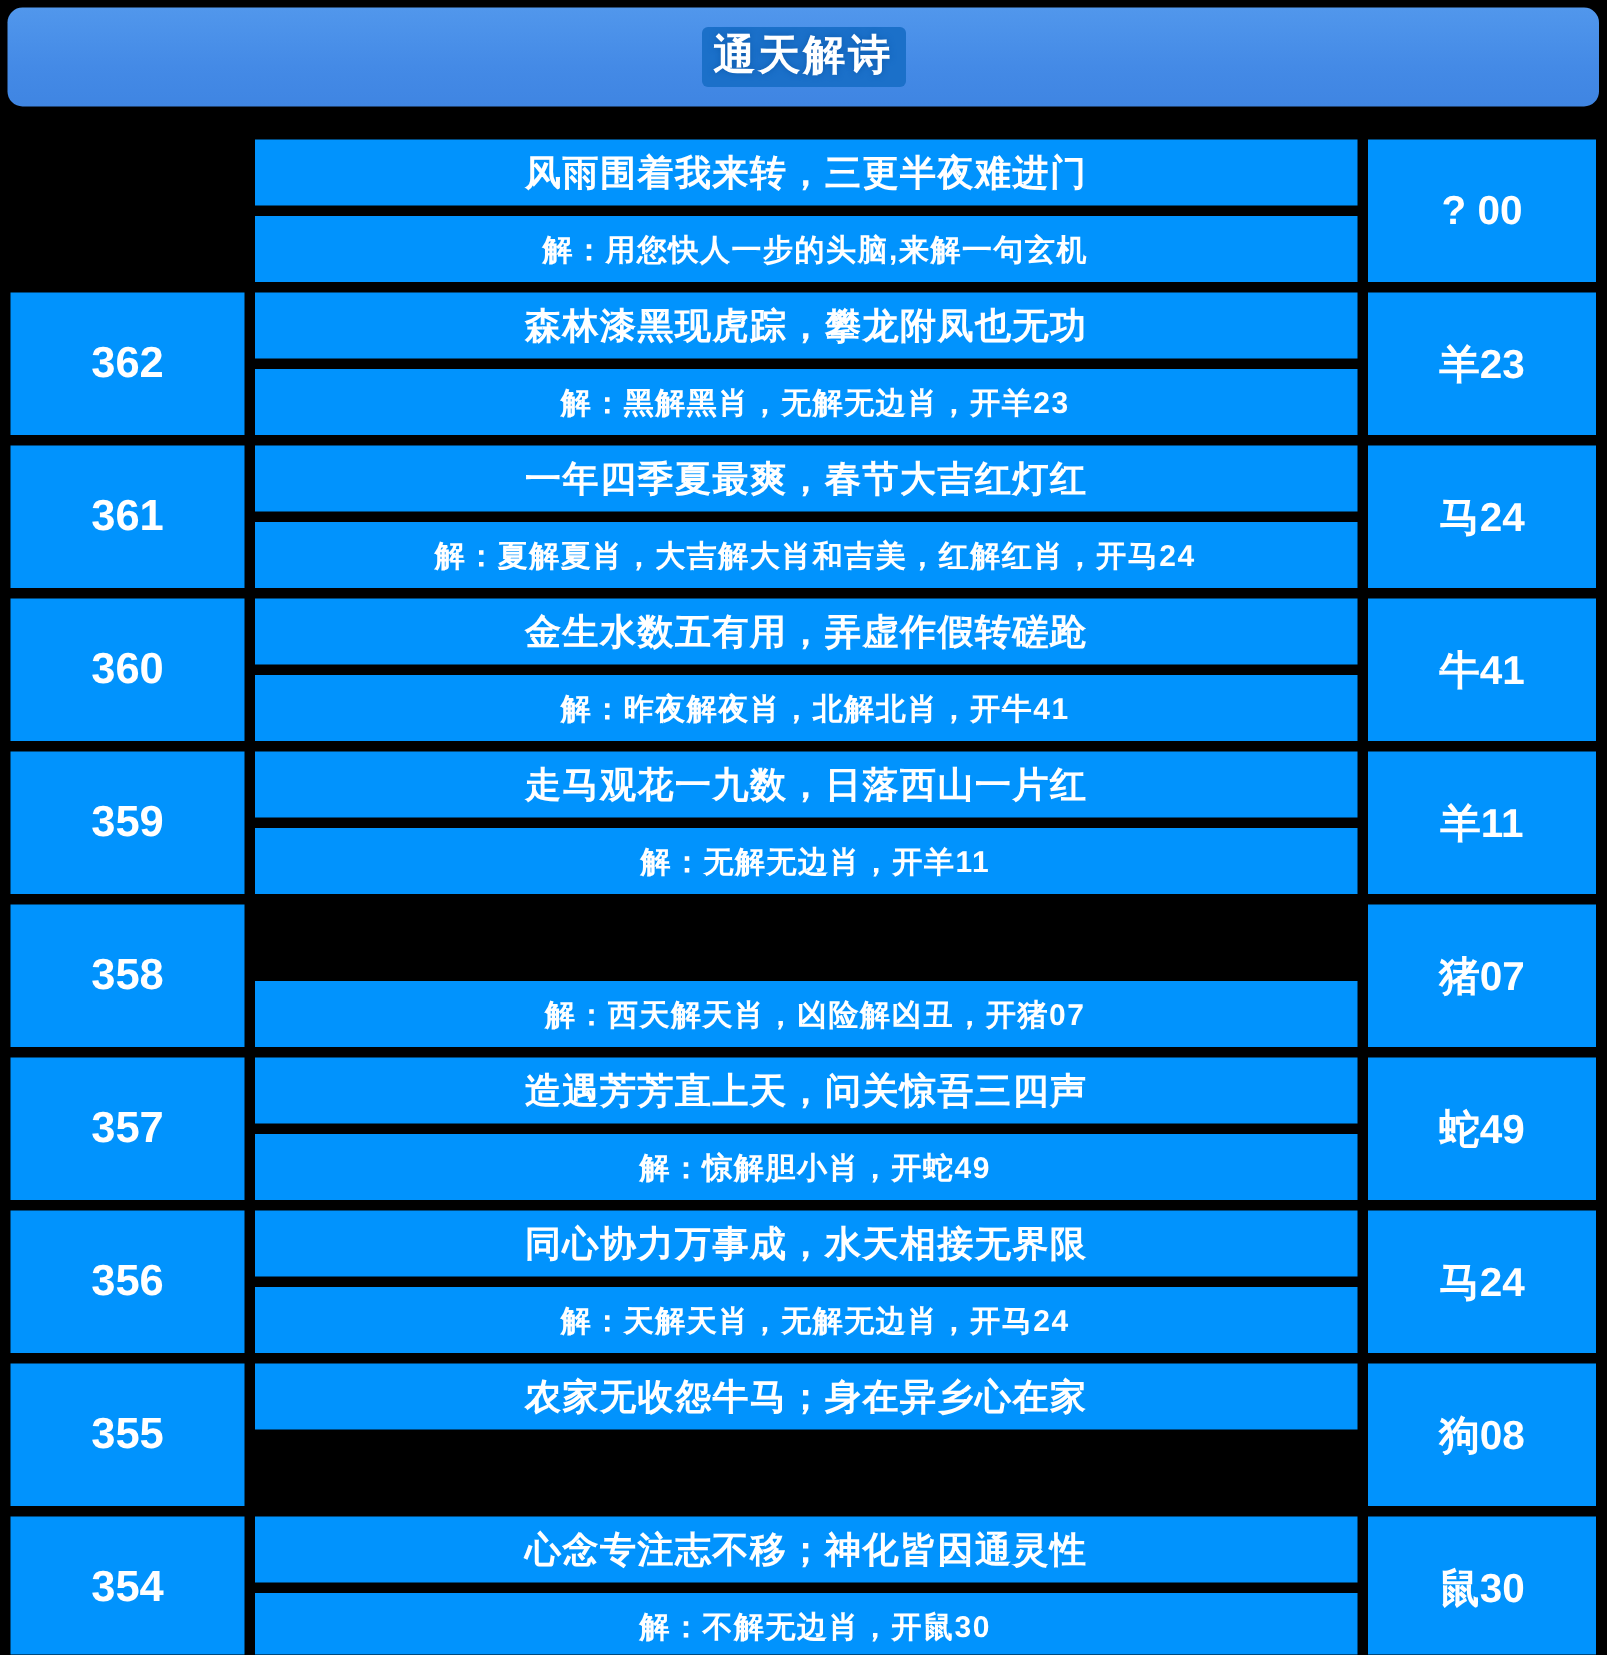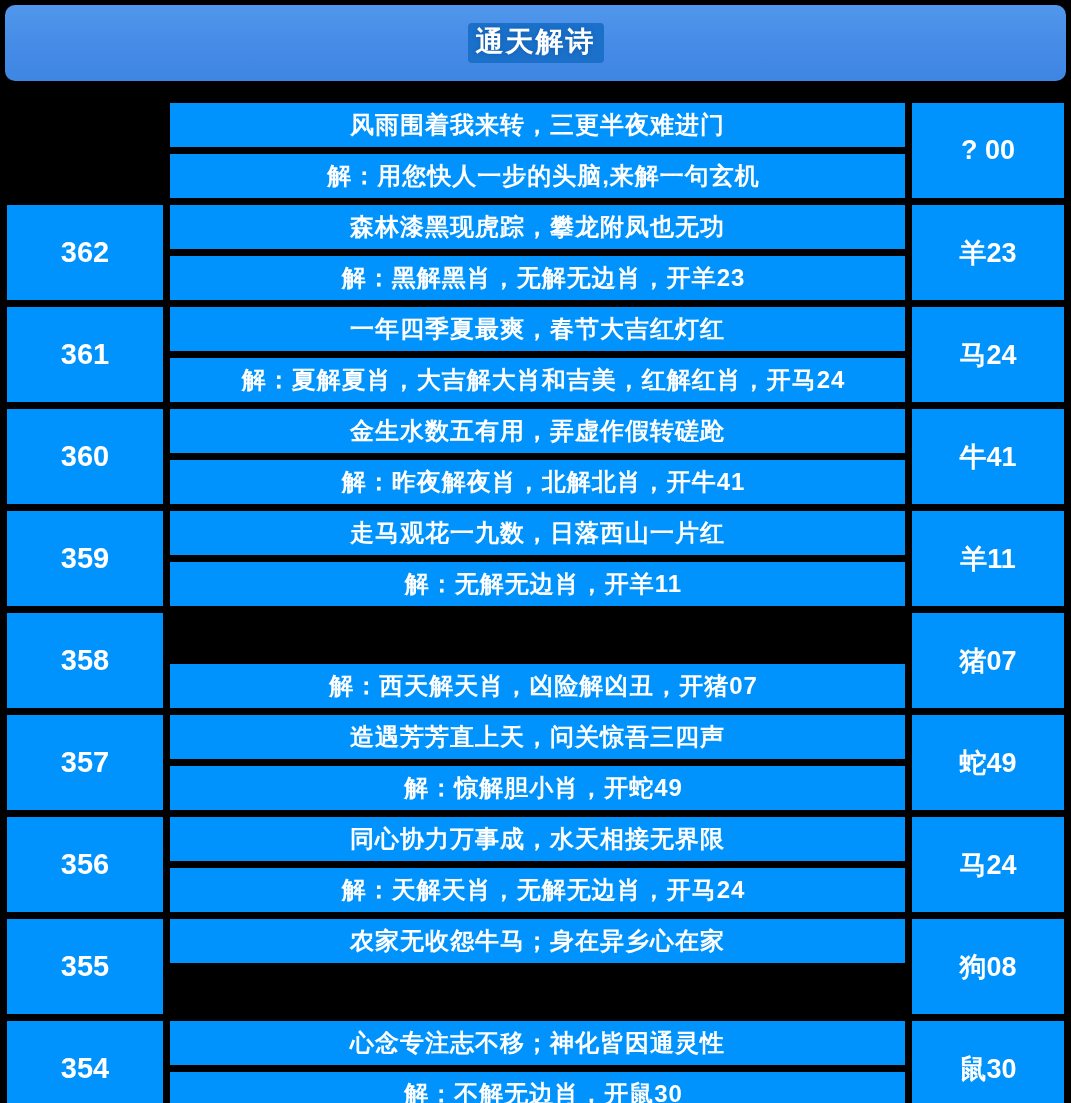--- a/index.html
+++ b/index.html
@@ -11,21 +11,21 @@
     overflow: hidden;
     font-family: "Liberation Sans", "DejaVu Sans", sans-serif;
   }
   .page {
     width: 1071px;
     height: 1103px;
     background: #000;
   }
   .header {
     margin: 5px 5px 0 5px;
-    height: 76px;
+    height: 66px;
     border-radius: 10px;
     background: linear-gradient(180deg, #5197ec 0%, #448ae6 60%, #3f85e2 100%);
     display: flex;
     align-items: center;
     justify-content: center;
   }
   .header-title {
     background: #1b70c9;
     color: #ffffff;
     font-weight: bold;
@@ -66,21 +66,21 @@
   }
   .cell-poem {
     grid-column: 2;
     grid-row: 1;
     font-size: 24px;
     letter-spacing: 1px;
   }
   .cell-jie {
     grid-column: 2;
     grid-row: 2;
-    font-size: 24px;
+    font-size: 20px;
     letter-spacing: 1px;
     padding-left: 12px;
   }
   .cell-result {
     grid-column: 3;
     grid-row: 1 / 3;
     font-size: 27px;
   }
 </style>
 </head>

